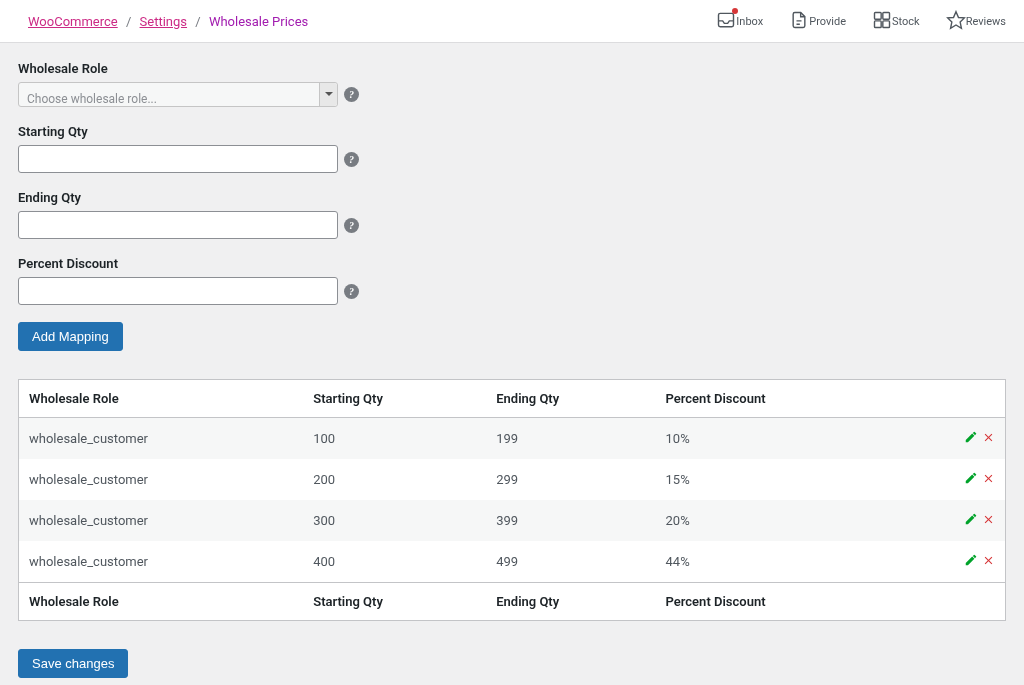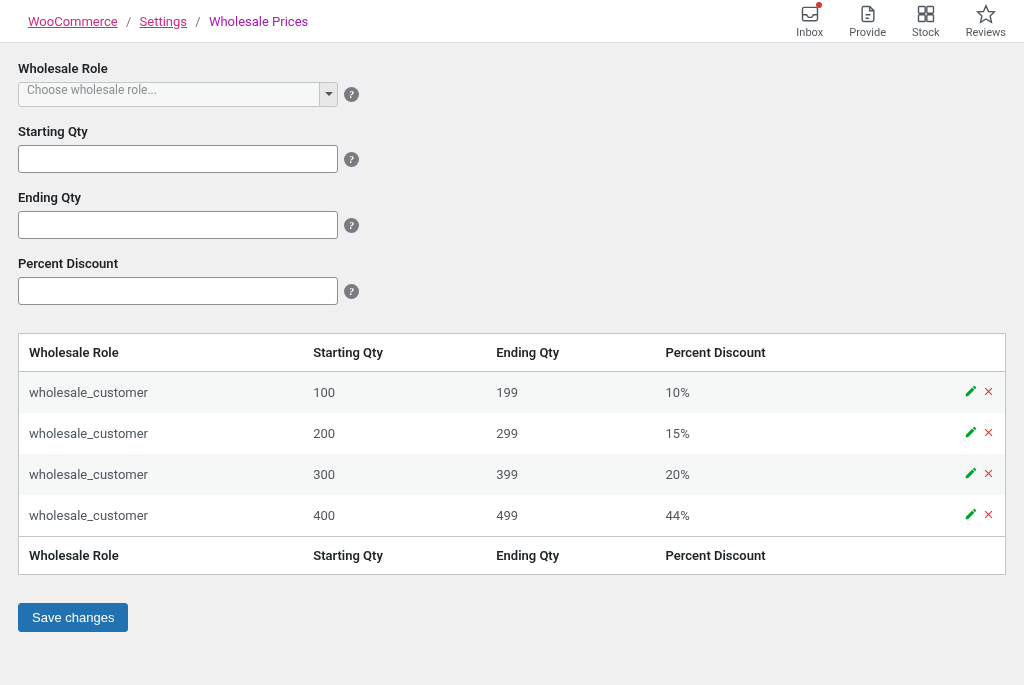--- a/index.html
+++ b/index.html
@@ -39,21 +39,21 @@
     }
     .breadcrumb .current {
       color: #a21caf;
     }
     .top-actions {
       display: flex;
       gap: 26px;
     }
     .top-action {
       display: flex;
-      flex-direction: column;
+      flex-direction: row;
       align-items: center;
       cursor: pointer;
       color: #50575e;
       position: relative;
     }
     .top-action-icon {
       width: 20px;
       height: 20px;
       margin-bottom: 2px;
       position: relative;
@@ -92,21 +92,21 @@
     .select-input {
       width: 320px;
       height: 25px;
       background: #f6f7f7;
       border: 1px solid #c5c5c5;
       border-radius: 3px;
       padding: 0 8px;
       color: #8c8f94;
       font-size: 12px;
       display: flex;
-      align-items: flex-start;
+      align-items: flex-end;
       justify-content: space-between;
       cursor: pointer;
       position: relative;
     }
     .select-arrow {
       background: #e8e8e8;
       border-left: 1px solid #c5c5c5;
       height: 100%;
       width: 18px;
       display: flex;
@@ -292,20 +292,21 @@
   </div>
 
   <div class="field-row">
     <label class="field-label">Percent Discount</label>
     <div class="field-input-wrap">
       <input type="text" class="text-input" style="">
       <span class="help-icon">?</span>
     </div>
   </div>
 
+  <button class="btn-primary">Add Mapping</button>
 
   <table class="mapping-table">
     <thead>
       <tr>
         <th>Wholesale Role</th>
         <th>Starting Qty</th>
         <th>Ending Qty</th>
         <th>Percent Discount</th>
         <th></th>
       </tr>

